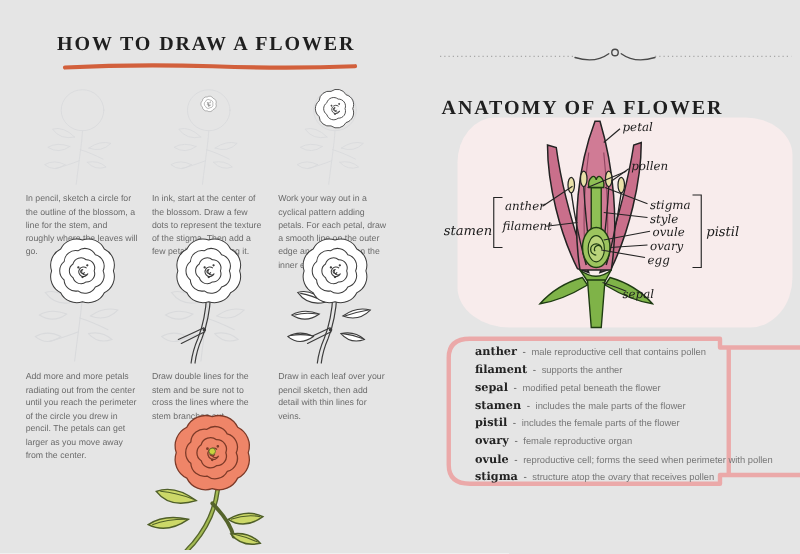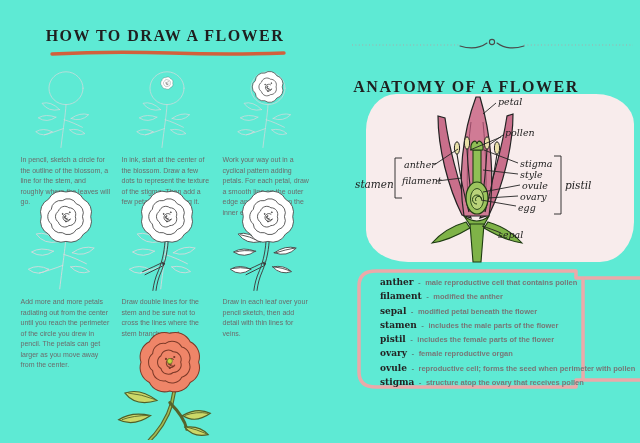--- a/index.html
+++ b/index.html
@@ -1,16 +1,16 @@
 <!DOCTYPE html>
 <html><head>
 <meta charset="utf-8">
 <style>
   html,body{margin:0;padding:0;background:#fff;}
-  #spread{position:relative;width:640px;height:443px;background:#5eead4;overflow:hidden;
+  #spread{position:relative;width:640px;height:443px;background:#e5e5e5;overflow:hidden;
           font-family:"Liberation Sans",sans-serif;color:#333;}
   
   .page-title{position:absolute;font-family:"Liberation Serif",serif;font-weight:700;
               color:#1f1f1f;text-align:center;letter-spacing:1.5px;}
   #left-title{top:27px;left:10px;width:310px;font-size:16px;}
   #right-title{top:58px;left:330px;width:272px;font-size:16px;margin-top:20px;}
   
   .steps-row{position:absolute;left:18px;width:298px;display:flex;gap:6px;}
   #row1{top:68px;}
   #row2{top:190px;}
@@ -27,21 +27,21 @@
   #blob{position:absolute;left:366px;top:94px;width:268px;height:168px;background:#f8ecec;
         border-radius:30px 38px 34px 42px/36px 30px 40px 32px;}
   #diagram{position:absolute;left:350px;top:92px;}
   .lbl{font:italic 9.5px "DejaVu Serif",serif;fill:#1b1b1b;}
   .lbl-big{font:italic 10.5px "DejaVu Serif",serif;fill:#1b1b1b;}
   #glossary-frame{position:absolute;left:352px;top:266px;}
   #glossary{position:absolute;left:380px;top:274px;width:248px;}
   .g-row{line-height:11.3px;white-space:nowrap;}
   .g-term{font-family:"DejaVu Serif",serif;font-weight:700;font-size:9px;color:#232323;}
   .g-sep{font-size:8px;color:#555;}
-  .g-def{font-size:7.5px;color:#777;font-weight:bold;}
+  .g-def{font-size:7.5px;color:#777;}
   #ornament{position:absolute;left:350px;top:36px;}
   #title-underline{position:absolute;left:50px;top:50px;}
 </style>
 </head>
 <body>
 
 <div id="spread">
 
   <svg width="0" height="0" style="position:absolute" aria-hidden="true">
     <defs>
@@ -246,21 +246,21 @@
 
   <svg id="glossary-frame" width="288" height="130" viewBox="0 0 288 130">
     <g stroke="#eba9a9" stroke-width="3.5" fill="none" stroke-linejoin="round" stroke-linecap="round">
       <path d="M288,12 H224 V5 H24 Q7,5 7,20 V106 Q7,121 24,121 H224 V114 H288"></path>
       <path d="M231,13 V113"></path>
     </g>
   </svg>
 
   <div id="glossary">
     <div class="g-row"><span class="g-term">anther</span> <span class="g-sep">-</span> <span class="g-def">male reproductive cell that contains pollen</span></div>
-    <div class="g-row"><span class="g-term">filament</span> <span class="g-sep">-</span> <span class="g-def">modified the anther</span></div>
+    <div class="g-row"><span class="g-term">filament</span> <span class="g-sep">-</span> <span class="g-def">supports the anther</span></div>
     <div class="g-row"><span class="g-term">sepal</span> <span class="g-sep">-</span> <span class="g-def">modified petal beneath the flower</span></div>
     <div class="g-row"><span class="g-term">stamen</span> <span class="g-sep">-</span> <span class="g-def">includes the male parts of the flower</span></div>
     <div class="g-row"><span class="g-term">pistil</span> <span class="g-sep">-</span> <span class="g-def">includes the female parts of the flower</span></div>
     <div class="g-row"><span class="g-term">ovary</span> <span class="g-sep">-</span> <span class="g-def">female reproductive organ</span></div>
     <div class="g-row"><span class="g-term">ovule</span> <span class="g-sep">-</span> <span class="g-def">reproductive cell; forms the seed when perimeter with pollen</span></div>
     <div class="g-row"><span class="g-term">stigma</span> <span class="g-sep">-</span> <span class="g-def">structure atop the ovary that receives pollen</span></div>
   </div>
 
 </div>
 

